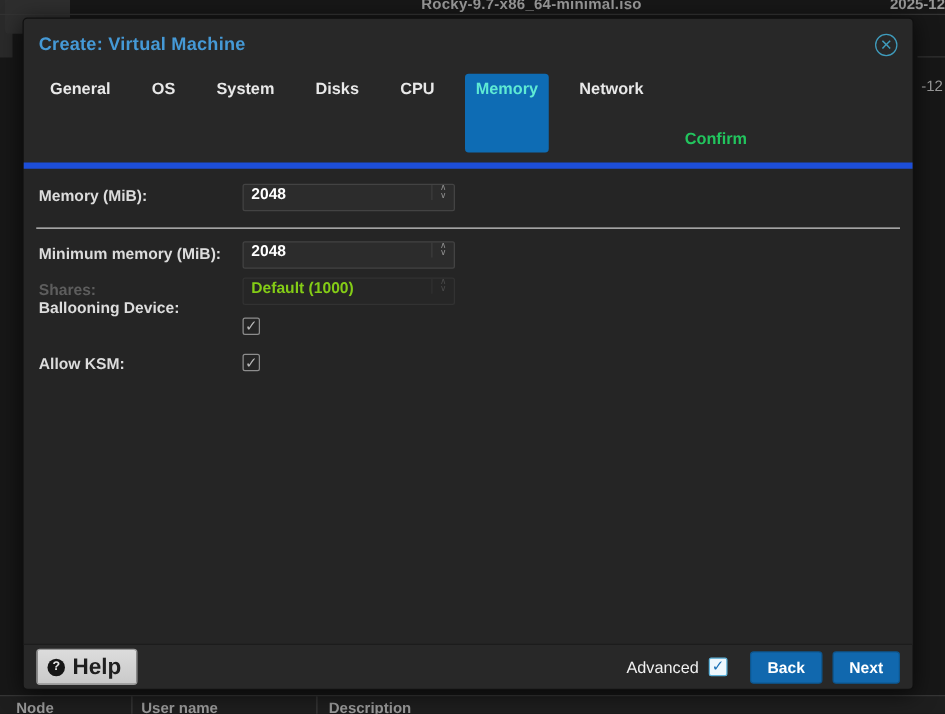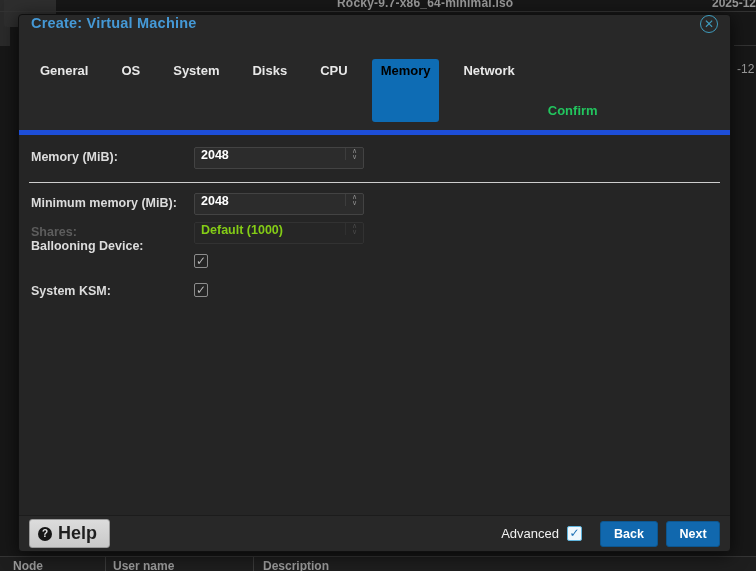--- a/index.html
+++ b/index.html
@@ -34,37 +34,37 @@
   .bg-col-sep { position: absolute; top: 0; width: 1px; height: 15px; background: #3a3a3a; }
 
   
   .dialog {
     position: absolute; left: 18px; top: 14px; width: 713px; height: 538px;
     background: #282828; border: 1px solid #101010; border-radius: 4px;
     box-shadow: 0 3px 18px rgba(0,0,0,.65);
     display: flex; flex-direction: column;
   }
   .dlg-header {
-    height: 42px; flex: 0 0 auto; display: flex; align-items: flex-start;
+    height: 42px; flex: 0 0 auto; display: flex; align-items: center;
     padding: 0 12px;
   }
   .dlg-title { color: #4599d6; font-size: 14.5px; font-weight: bold; letter-spacing: .2px; flex: 1; }
   .close-btn {
     width: 18px; height: 18px; border: 1px solid #3f9cbd; border-radius: 50%;
     color: #3f9cbd; font-size: 12px; line-height: 16px; text-align: center;
     cursor: pointer; user-select: none;
   }
 
   
   .tabbar { flex: 0 0 auto; display: flex; gap: 15px; padding: 2px 12px 8px 12px; }
   .tab {
     font-size: 13px; font-weight: bold; color: #e8e8e8; padding: 4px 9px;
     border-radius: 3px; cursor: pointer; white-space: nowrap;
   }
-  .tab.active { background: #0e6cb4; color: #000000; }
+  .tab.active { background: #0e6cb4; color: #5eead4; }
   .tab.disabled { color: #22c55e; cursor: default; margin-top: 40px; }
 
   
   .form-panel {
     flex: 1 1 auto; position: relative; background: #252525;
     border-top: 5px solid #1d4ed8; border-bottom: 1px solid #1c1c1c;
   }
   .f-label {
     position: absolute; left: 12px; font-size: 12.5px; font-weight: bold;
     color: #dcdcdc; white-space: nowrap;
@@ -192,21 +192,21 @@
       <input type="text" disabled="" value="Default (1000)" style="">
       <div class="spinner">
           <span>∧</span>
           <span>∨</span>
         </div>
     </div>
 
     <div class="f-label" style="top:104px">Ballooning Device:</div>
     <div class="f-check" style="top:119px">✓</div>
 
-    <div class="f-label" style="top:149px">System KSM:</div>
+    <div class="f-label" style="top:149px">Allow KSM:</div>
     <div class="f-check" style="top:148px">✓</div>
 
   </div>
 
   <div class="dlg-footer">
     <div class="help-btn">
       <span class="help-icon">?</span>
       <span class="help-label">Help</span>
     </div>
     <div class="footer-spacer"></div>

